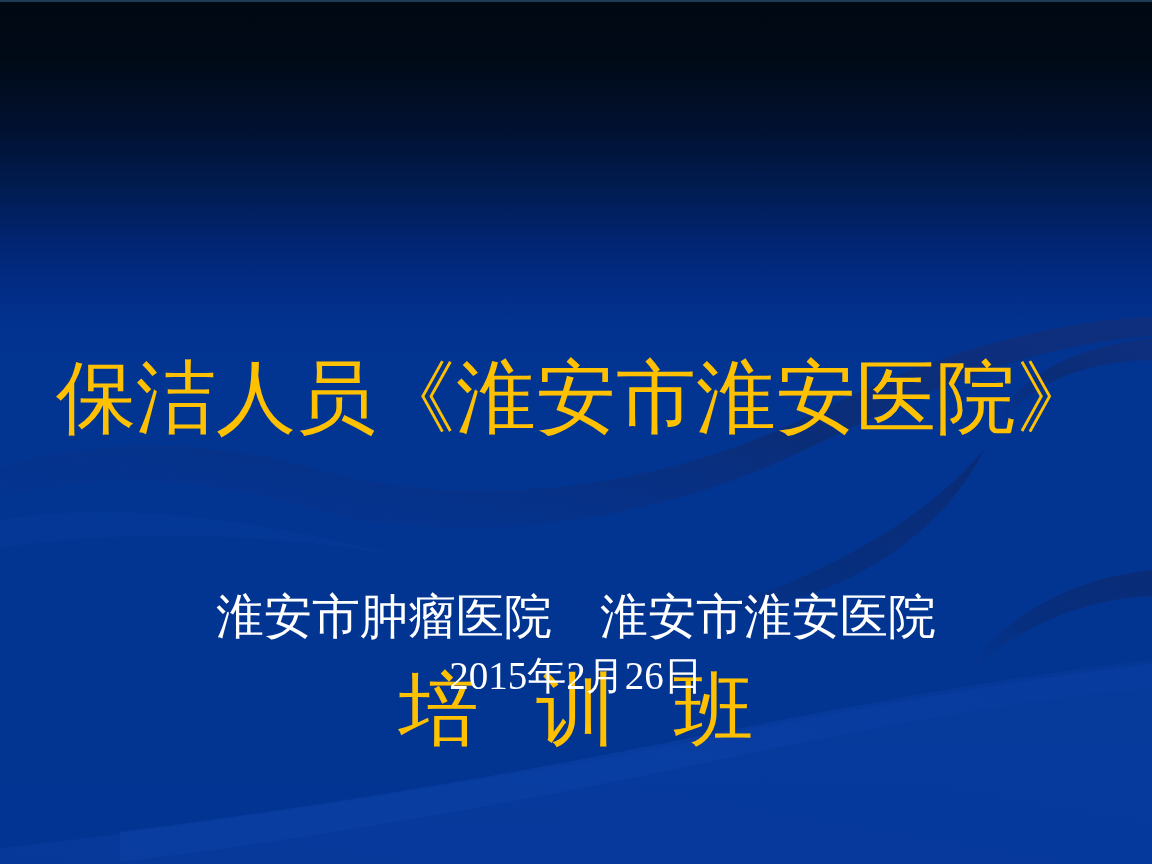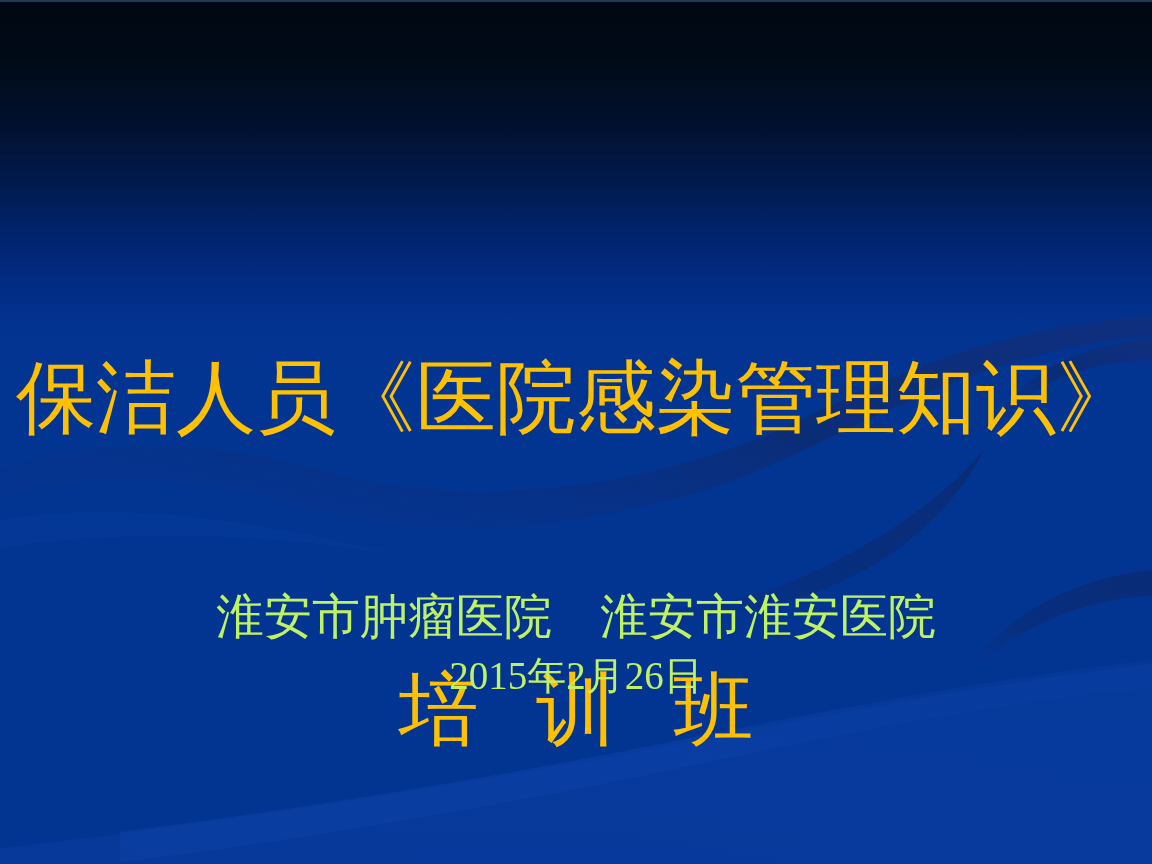--- a/index.html
+++ b/index.html
@@ -71,21 +71,21 @@
   }
   .title-line-1 { display: block; }
   .title-line-2 { display: block; letter-spacing: 0.22em; padding-left: 0.22em; }
 
   .credits-block {
     position: absolute;
     top: 587px;
     left: 0;
     width: 1152px;
     text-align: center;
-    color: #bef264;
+    color: #ffffff;
   }
   .org-line {
     display: block;
     font-size: 48px;
     line-height: 60px;
     font-weight: 400;
     white-space: pre;
   }
   .date-line {
     display: block;
@@ -140,21 +140,21 @@
       <path d="M1152,664 C1000,682 840,712 700,740 C520,776 330,806 150,830
                C90,838 40,844 0,848 L0,864 L1152,864 Z" fill="url(#gradLite2)"></path>
       <path d="M1152,660 C980,680 800,716 640,748 C470,782 280,812 120,832
                L120,862 C300,840 500,806 680,768 C850,732 1010,700 1152,688 Z" fill="url(#gradLite)"></path>
 
       <path d="M0,520 C120,500 260,520 400,556 C280,534 130,528 0,548 Z" fill="url(#gradLite2)" opacity="0.45"></path>
     </svg>
   </div>
 
   <div class="title-block">
-    <span class="title-line-1">保洁人员《医院感染管理知识》</span>
+    <span class="title-line-1">保洁人员《淮安市淮安医院》</span>
     <span class="title-line-2">培 训 班</span>
   </div>
 
   <div class="credits-block">
     <span class="org-line">淮安市肿瘤医院　淮安市淮安医院</span>
     <span class="date-line">2015年2月26日</span>
   </div>
 
 </div>
 

